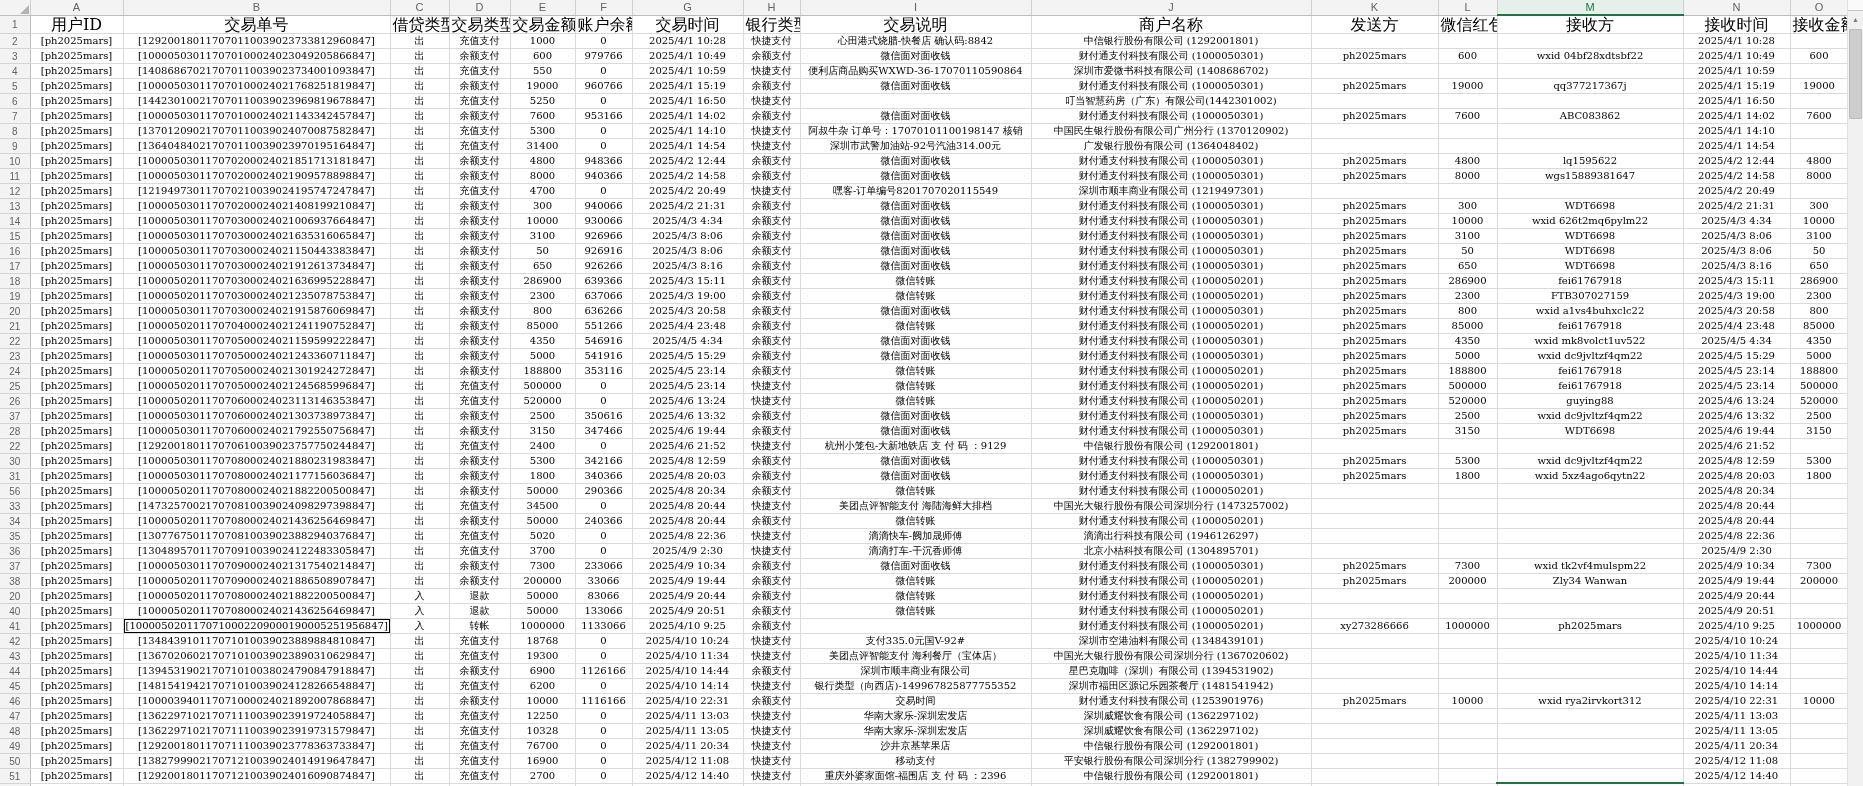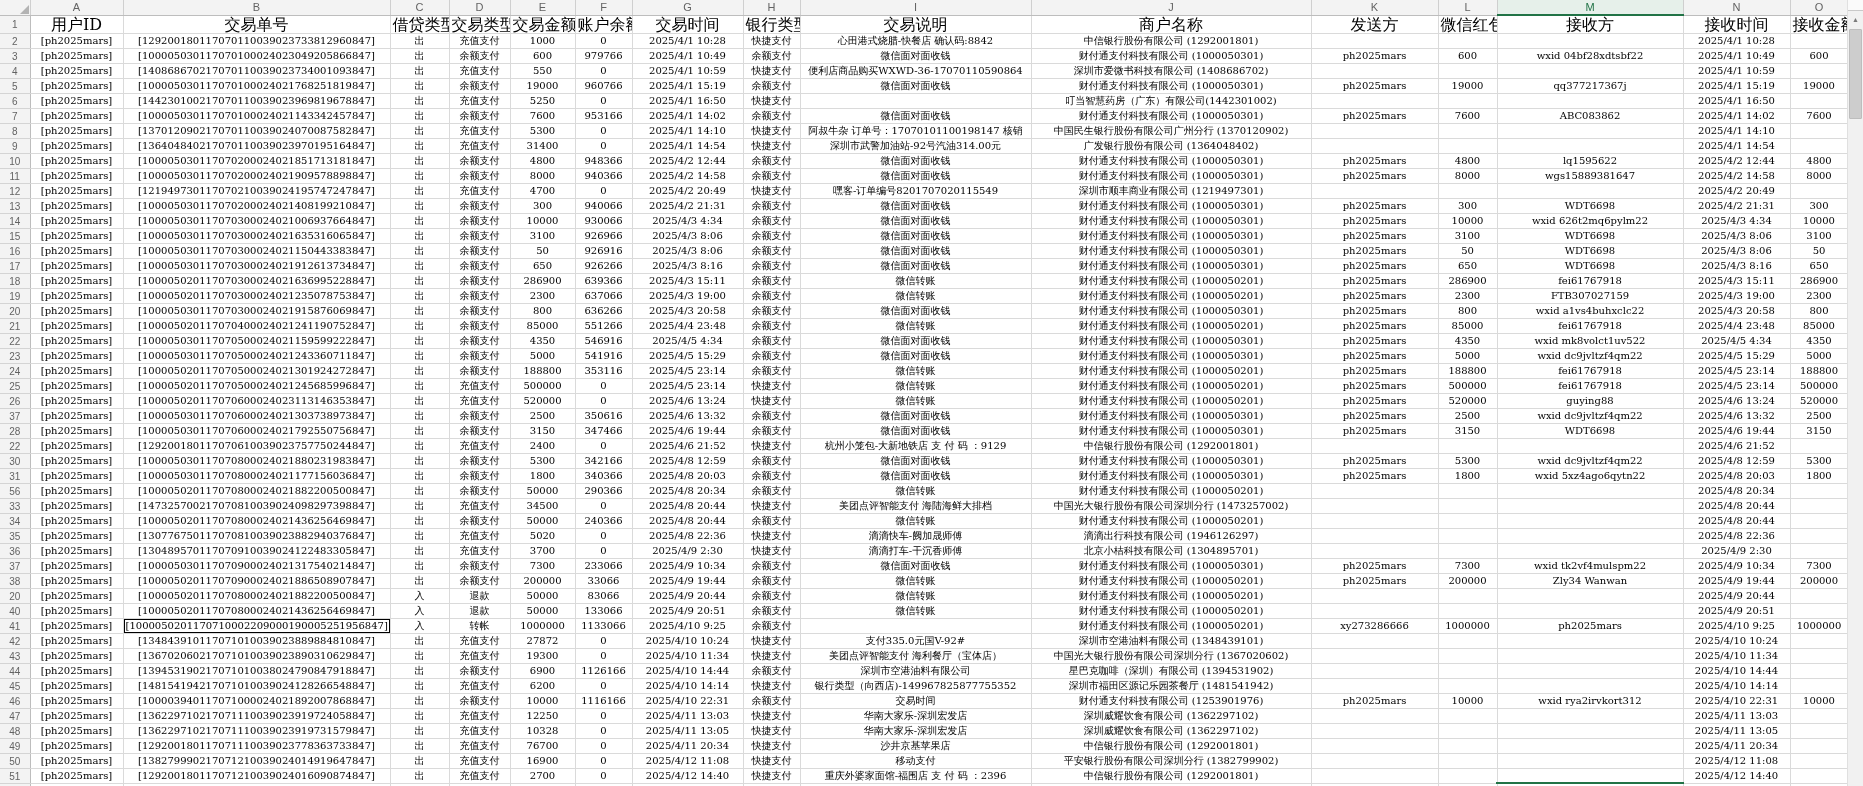--- a/index.html
+++ b/index.html
@@ -817,21 +817,21 @@
           <td>ph2025mars</td>
           <td>2025/4/10 9:25</td>
           <td>1000000</td>
         </tr>
         <tr class="datarow">
           <th class="rownum">42</th>
           <td>[ph2025mars]</td>
           <td>[134843910117071010039023889884810847]</td>
           <td>出</td>
           <td>充值支付</td>
-          <td>27872</td>
+          <td>18768</td>
           <td>0</td>
           <td>2025/4/10 10:24</td>
           <td>快捷支付</td>
           <td>支付335.0元国V-92#</td>
           <td>深圳市空港油料有限公司 (1348439101)</td>
           <td></td>
           <td></td>
           <td></td>
           <td>2025/4/10 10:24</td>
           <td></td>
@@ -857,21 +857,21 @@
         <tr class="datarow">
           <th class="rownum">44</th>
           <td>[ph2025mars]</td>
           <td>[139453190217071010038024790847918847]</td>
           <td>出</td>
           <td>余额支付</td>
           <td>6900</td>
           <td>1126166</td>
           <td>2025/4/10 14:44</td>
           <td>余额支付</td>
-          <td>深圳市空港油料有限公司</td>
+          <td>深圳市顺丰商业有限公司</td>
           <td>星巴克咖啡（深圳）有限公司 (1394531902)</td>
           <td></td>
           <td></td>
           <td></td>
           <td>2025/4/10 14:44</td>
           <td></td>
         </tr>
         <tr class="datarow">
           <th class="rownum">45</th>
           <td>[ph2025mars]</td>

